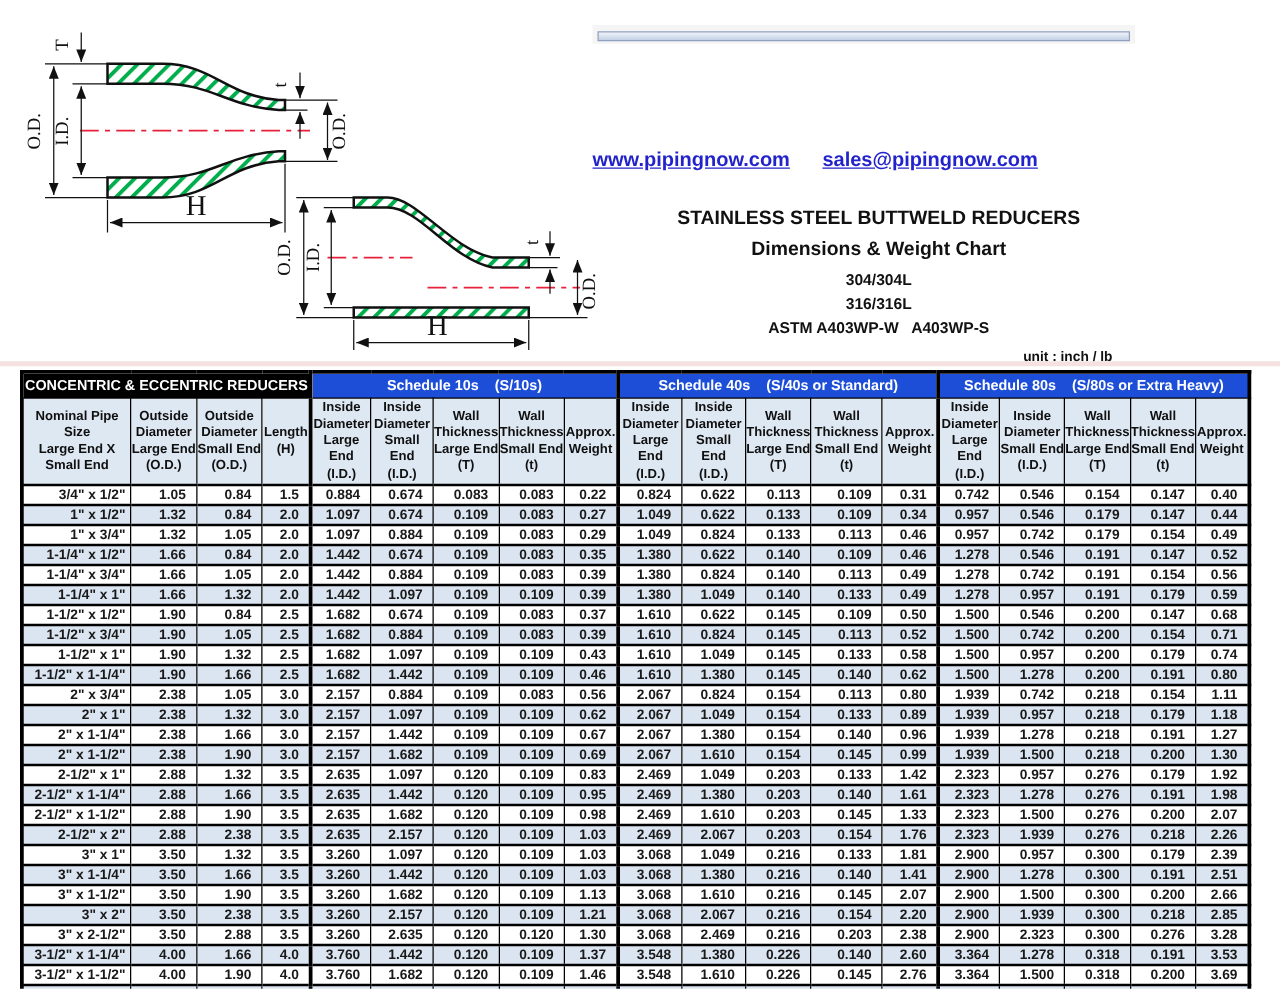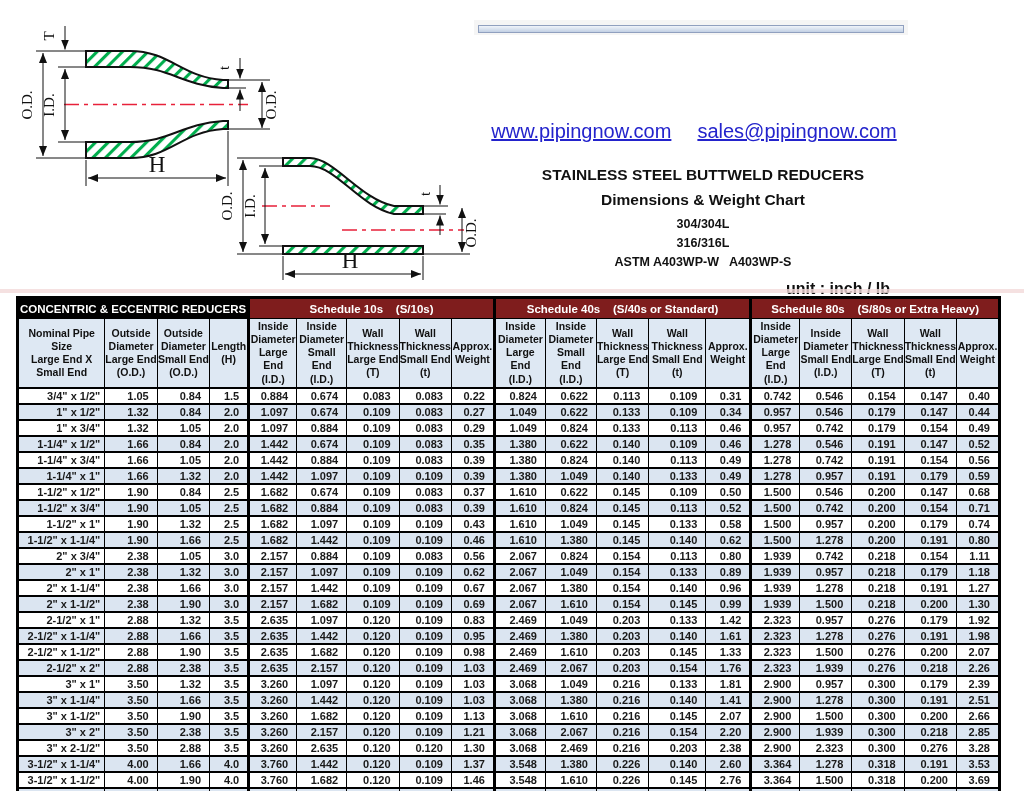--- a/index.html
+++ b/index.html
@@ -10,40 +10,40 @@
   .diag{position:absolute;}
   .dim{stroke:#111;stroke-width:1;fill:none;}
   .ext{stroke:#111;stroke-width:1;fill:none;}
   .dlabel{font-family:"Liberation Serif",serif;font-size:15px;fill:#111;text-anchor:middle;}
   .hlabel{font-family:"Liberation Serif",serif;font-size:23px;fill:#111;text-anchor:middle;}
 
   
   .logo-block{position:absolute;left:474px;top:20px;width:434px;background:#f5f5f5;padding-top:2px;}
   .logo-text{font-family:"DejaVu Serif",serif;font-weight:bold;font-size:42px;line-height:44px;color:#2D5F99;text-align:center;letter-spacing:0px;}
   .logo-bar{height:6px;margin:3px 4px 2px 4px;background:linear-gradient(180deg,#f0f4fa 0%,#c2d0e4 100%);border:1px solid #90a0bf;}
-  .links-line{position:absolute;left:474px;top:120px;width:440px;text-align:center;font-size:20px;font-weight:normal;color:#2323CC;}
+  .links-line{position:absolute;left:474px;top:120px;width:440px;font-size:16px;font-weight:bold;color:#2323CC;}
   .links-line a{color:#2323CC;text-decoration:underline;}
   .website-gap{display:inline-block;width:26px;}
   .title-block{position:absolute;left:460px;top:166px;width:486px;text-align:center;color:#111;}
   .title-l1{font-size:15.5px;font-weight:bold;margin-bottom:7px;}
   .title-l2{font-size:15.5px;font-weight:bold;margin-bottom:8px;}
   .title-l3,.title-l4{font-size:12.5px;font-weight:bold;margin-bottom:5px;}
   .title-l5{font-size:12.5px;font-weight:bold;white-space:pre;}
-  .unit-label{position:absolute;left:500px;top:280px;width:390px;text-align:right;font-size:16px;font-weight:bold;color:#111;}
+  .unit-label{position:absolute;left:500px;top:280px;width:390px;text-align:right;font-size:11px;font-weight:bold;color:#111;}
   .pink-rule{position:absolute;left:0;top:289px;width:1024px;height:4px;background:#F2D9D9;opacity:.8;}
 
   
   .spec-table{position:absolute;left:16px;top:296px;border-collapse:collapse;table-layout:fixed;border:3px solid #000;}
   .spec-table th,.spec-table td{border:1px solid #000;overflow:hidden;}
   .spec-table td{height:12px;line-height:12px;font-size:11px;font-weight:bold;color:#191919;text-align:right;padding:1px 8px 1px 0;border-top-width:2px;border-bottom-width:2px;}
   .spec-table td.rowhead{padding-right:4px;}
   .spec-table .gl{border-left-width:3px;}
   .ghead{height:17px;font-size:11.5px;font-weight:bold;color:#ffffff;text-align:center;white-space:pre;border-bottom-width:2px;}
   .ghead.dark{background:#000000;}
-  .ghead.blue{background:#7f1d1d;}
+  .ghead.blue{background:#1d4ed8;}
   .chead{height:62px;background:#DEE8F3;font-size:10.5px;font-weight:bold;line-height:1.25;white-space:pre-line;text-align:center;vertical-align:middle;color:#101010;padding:1px 0;border-bottom-width:3px;}
   .spec-table tbody tr:nth-child(even){background:#DBE5F1;}
   .spec-table tbody tr:nth-child(odd){background:#ffffff;}
 </style>
 </head>
 <body>
 
 <div class="page">
 
   <svg class="diag" style="left:18px;top:14px;" width="320" height="205" viewBox="0 0 320 205">

